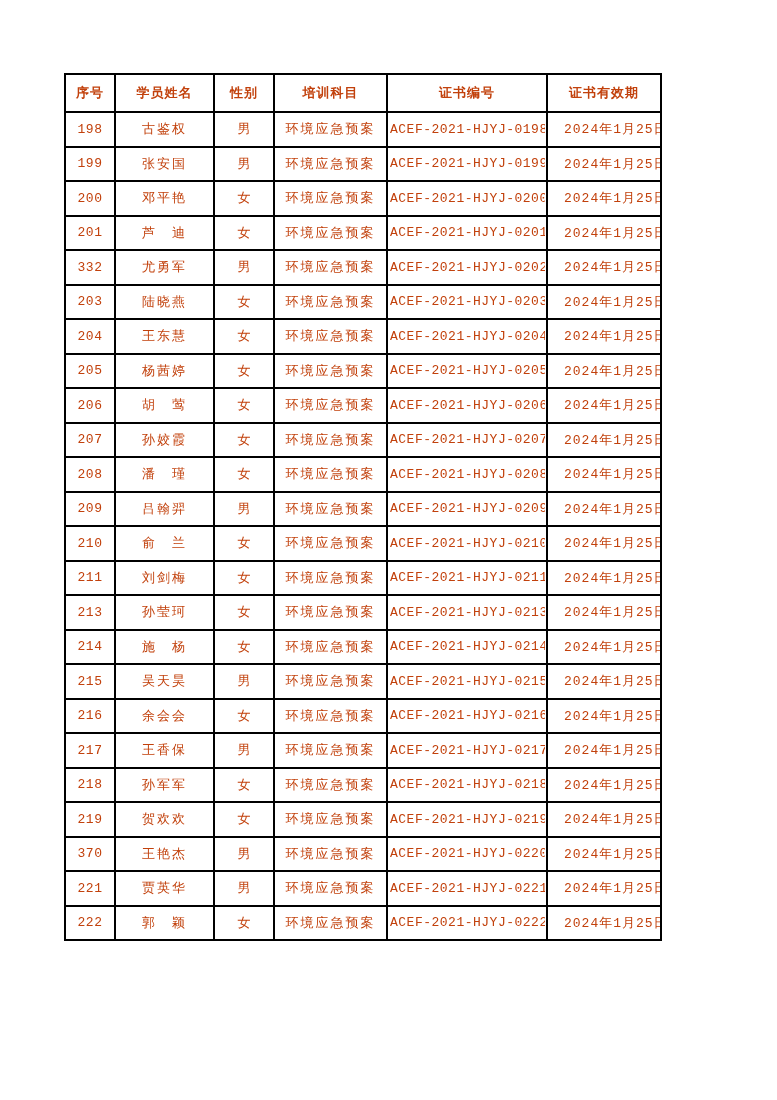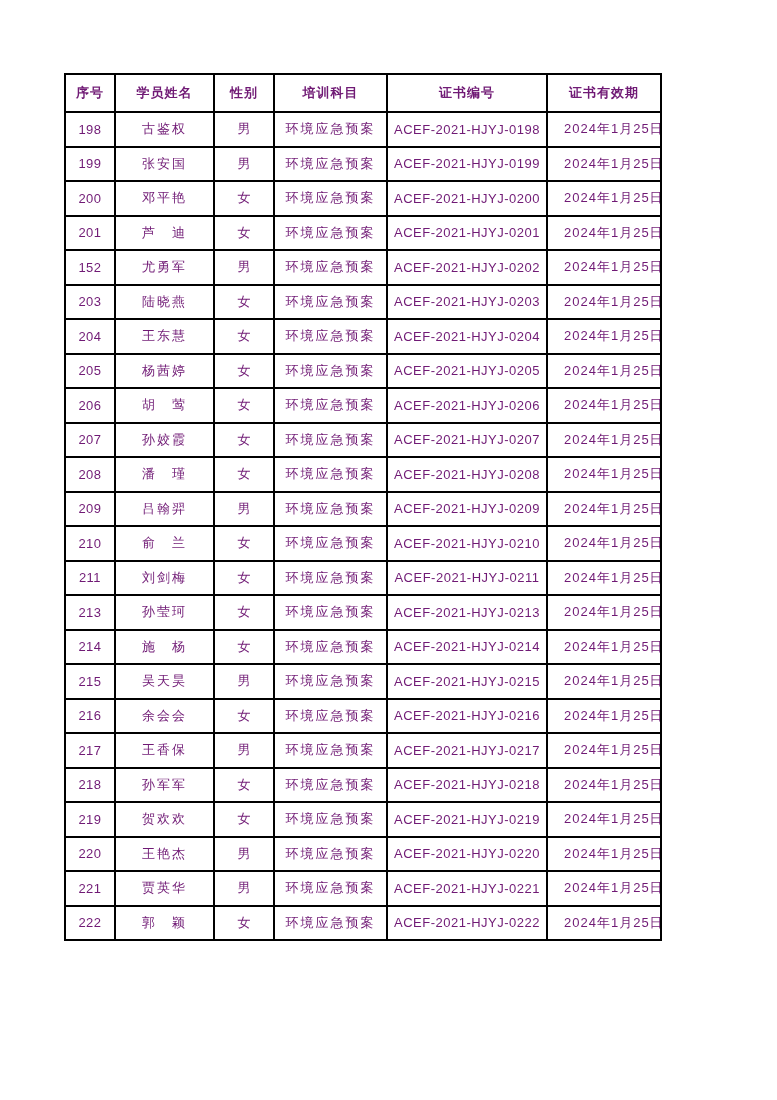--- a/index.html
+++ b/index.html
@@ -6,22 +6,22 @@
     margin: 0;
     padding: 0;
     background: #ffffff;
   }
   .page {
     position: relative;
     width: 777px;
     height: 1100px;
     background: #ffffff;
     overflow: hidden;
-    font-family: Liberation Sans, sans-serif;
-    color: #701a75;
+    font-family: Liberation Mono, monospace;
+    color: #c2410c;
   }
   table.cert-table {
     position: absolute;
     left: 64px;
     top: 73px;
     width: 596px;
     border-collapse: collapse;
     table-layout: fixed;
   }
   .cert-table th, .cert-table td {
@@ -40,21 +40,21 @@
   }
   .cert-table td {
     height: 32.5px;
     font-size: 13px;
     font-weight: normal;
   }
   td.c-no   { letter-spacing: 0.5px; }
   td.c-name { letter-spacing: 2px; text-align: center; }
   td.c-gender { letter-spacing: 0; }
   td.c-subject { letter-spacing: 2px; margin-left: 32px; }
-  td.c-cert { letter-spacing: 0.5px; }
+  td.c-cert { letter-spacing: 0.5px; border-radius: 7px; }
   td.c-valid { letter-spacing: 1px; padding-left: 16px; }
 </style>
 </head>
 <body>
 
 <div class="page">
   <table class="cert-table">
     <colgroup>
       <col style="width:50px">
       <col style="width:99px">
@@ -100,21 +100,21 @@
   </tr>
         <tr>
     <td class="c-no">201</td>
     <td class="c-name">芦　迪</td>
     <td class="c-gender">女</td>
     <td class="c-subject">环境应急预案</td>
     <td class="c-cert">ACEF-2021-HJYJ-0201</td>
     <td class="c-valid">2024年1月25日</td>
   </tr>
         <tr>
-    <td class="c-no">152</td>
+    <td class="c-no">332</td>
     <td class="c-name">尤勇军</td>
     <td class="c-gender">男</td>
     <td class="c-subject">环境应急预案</td>
     <td class="c-cert">ACEF-2021-HJYJ-0202</td>
     <td class="c-valid">2024年1月25日</td>
   </tr>
         <tr>
     <td class="c-no">203</td>
     <td class="c-name">陆晓燕</td>
     <td class="c-gender">女</td>
@@ -236,21 +236,21 @@
   </tr>
         <tr>
     <td class="c-no">219</td>
     <td class="c-name">贺欢欢</td>
     <td class="c-gender">女</td>
     <td class="c-subject">环境应急预案</td>
     <td class="c-cert">ACEF-2021-HJYJ-0219</td>
     <td class="c-valid">2024年1月25日</td>
   </tr>
         <tr>
-    <td class="c-no">220</td>
+    <td class="c-no">370</td>
     <td class="c-name">王艳杰</td>
     <td class="c-gender">男</td>
     <td class="c-subject">环境应急预案</td>
     <td class="c-cert">ACEF-2021-HJYJ-0220</td>
     <td class="c-valid">2024年1月25日</td>
   </tr>
         <tr>
     <td class="c-no">221</td>
     <td class="c-name">贾英华</td>
     <td class="c-gender">男</td>

